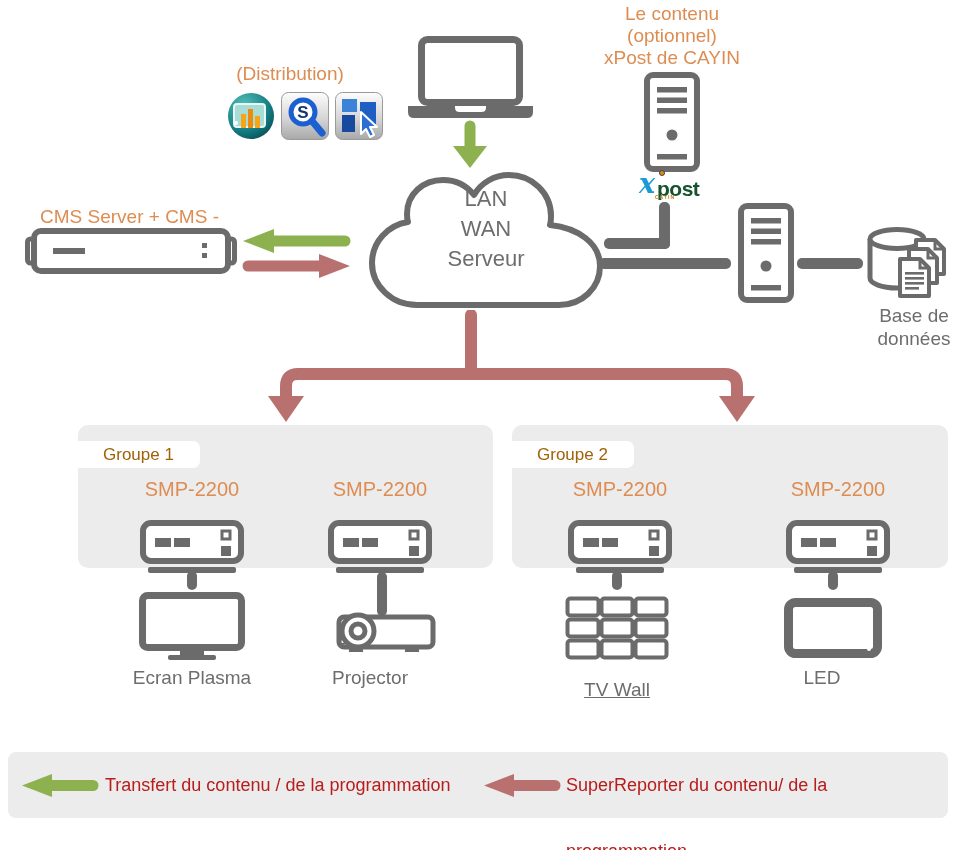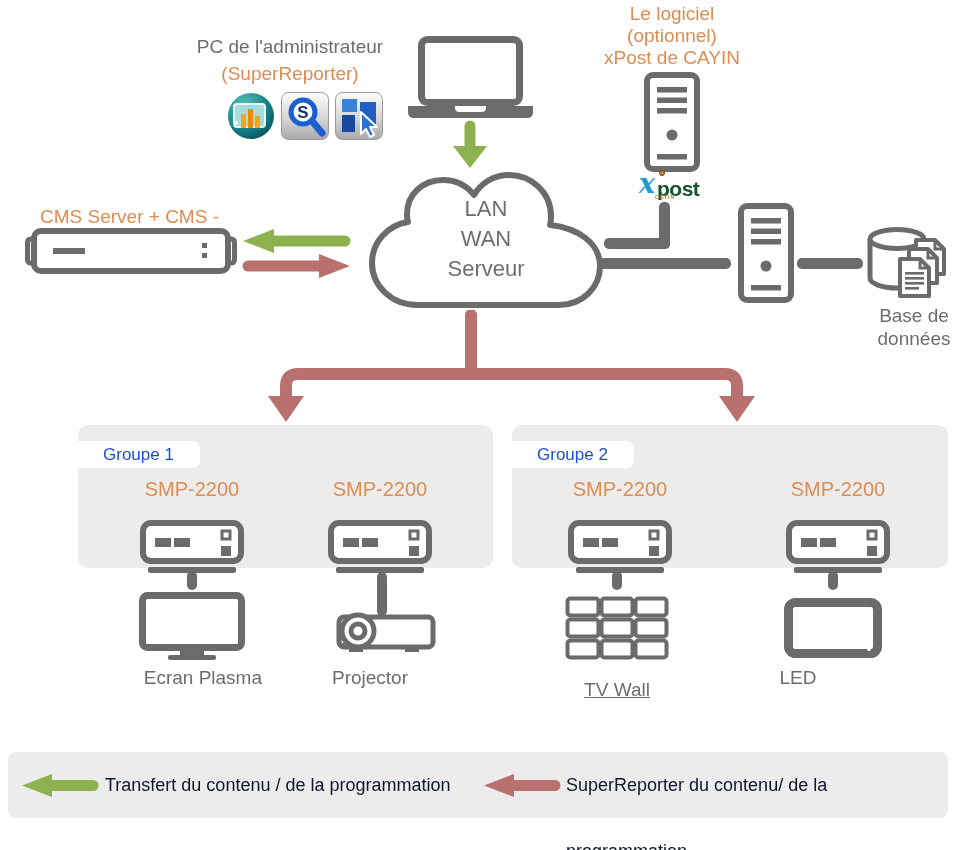--- a/index.html
+++ b/index.html
@@ -4,51 +4,50 @@
 <style>
   * { margin:0; padding:0; box-sizing:border-box; }
   html,body { background:#fff; }
   body { font-family:"Liberation Sans", sans-serif; }
   .canvas { position:relative; width:960px; height:850px; background:#fff; overflow:hidden; color:#6d6d6d; }
   .abs { position:absolute; }
   .lbl { position:absolute; font-size:19px; color:#6d6d6d; text-align:center; line-height:23px; }
   .lbl.orange { color:#dd8c52; }
   .lbl.left { text-align:center; }
   .icon-row { position:absolute; left:227px; top:92px; display:flex; gap:6px; }
-  .cloud-text { position:absolute; left:362px; top:162px; width:248px; height:142px;
-                display:flex; flex-direction:column; align-items:center; justify-content:center;
+  .cloud-text { position:absolute; left:362px; top:172px; width:248px; height:142px;
+                display:flex; flex-direction:column; align-items:center; 
                 padding-top:12px; font-size:22px; line-height:30px; color:#6d6d6d; }
   .bar { position:absolute; background:#6b6b6b; border-radius:5px; }
   .dash { position:absolute; width:10px; background:#6b6b6b; border-radius:5px; }
   .group-box { position:absolute; top:425px; height:143px; background:#ececec; border-radius:10px; }
   .group-tab { position:absolute; left:0; top:16px; height:27px; line-height:27px;
                background:#fff; border-radius:0 7px 7px 0; padding:0 26px 0 25px;
-               font-size:17px; color:#1d4ed8; }
+               font-size:17px; color:#a16207; }
   .player { position:absolute; top:53px; width:104px; text-align:center; }
   .player-label { font-size:20px; line-height:22px; color:#dd8c52; margin-bottom:20px; }
   .legend-bar { position:absolute; left:8px; top:752px; width:940px; height:66px;
                 background:#ececec; border-radius:8px; }
-  .legend-label { position:absolute; top:0; height:66px; line-height:66px; font-size:18px; color:#0f172a; }
+  .legend-label { position:absolute; top:0; height:66px; line-height:66px; font-size:18px; color:#b91c1c; }
   .xpost-logo { position:absolute; left:637px; top:170px; width:74px; height:32px; }
   .xpost-x { position:absolute; left:2px; top:-2px; font-family:"DejaVu Serif", serif;
              font-style:italic; font-weight:bold; font-size:27px; color:#1a9ad6; }
   .xpost-post { position:absolute; left:20px; top:7px; font-size:21px; font-weight:bold;
                 color:#14532d; letter-spacing:-0.5px; }
   .xpost-dot { position:absolute; left:22px; top:0; width:6px; height:6px; border-radius:50%;
                background:#e8870f; border:1px solid #444; }
   .xpost-cayin { position:absolute; left:18px; top:24px; font-size:5px; letter-spacing:1px;
                  color:#c8781e; font-weight:bold; }
 </style>
 </head>
 <body>
 
 <div class="canvas">
 
-  <div class="lbl" style="left:170px;top:35px;width:240px;">PC de l'administrateur</div>
-  <div class="lbl orange" style="left:170px;top:62px;width:240px;">(SuperReporter)</div>
+  <div class="lbl orange" style="left:170px;top:62px;width:240px;">(Distribution)</div>
 
   <div class="icon-row">
     <svg width="48" height="48" viewBox="0 0 48 48">
       <defs>
         <radialGradient id="gA" cx="35%" cy="28%" r="80%">
           <stop offset="0%" stop-color="#57c2ba"></stop>
             <stop offset="70%" stop-color="#127a82"></stop>
             <stop offset="100%" stop-color="#0a4f56"></stop>
         </radialGradient>
       </defs>
@@ -106,21 +105,21 @@
              C238 116 220 133 197 133
              Z" fill="#ffffff" stroke="#6b6b6b" stroke-width="6" stroke-linejoin="round"></path>
   </svg>
   <div class="cloud-text">
     <span>LAN</span>
     <span>WAN</span>
     <span>Serveur</span>
   </div>
 
   <div class="lbl orange" style="left:588px;top:3px;width:168px;line-height:22px;">
-    <div>Le logiciel</div>
+    <div>Le contenu</div>
     <div>(optionnel)</div>
     <div>xPost de CAYIN</div>
   </div>
 
   <svg class="abs" style="left:643px;top:72px;" width="58" height="100" viewBox="0 0 58 100">
     <rect x="4" y="3" width="50" height="94" rx="6" fill="#ffffff" stroke="#6b6b6b" stroke-width="6"></rect>
     <rect x="14" y="15" width="30" height="5.5" fill="#6b6b6b"></rect>
     <rect x="14" y="25.5" width="30" height="5.5" fill="#6b6b6b"></rect>
     <rect x="14" y="36" width="30" height="5.5" fill="#6b6b6b"></rect>
     <circle cx="29" cy="63" r="5.5" fill="#6b6b6b"></circle>
@@ -254,21 +253,21 @@
   <div class="dash" style="left:187px;top:571px;height:19px;"></div>
   <div class="dash" style="left:377px;top:572px;height:44px;"></div>
   <div class="dash" style="left:612px;top:571px;height:19px;"></div>
   <div class="dash" style="left:828px;top:571px;height:19px;"></div>
 
   <svg class="abs" style="left:139px;top:592px;" width="106" height="68" viewBox="0 0 106 68">
     <rect x="3.5" y="3.5" width="99" height="52" rx="5" fill="#ffffff" stroke="#6b6b6b" stroke-width="7"></rect>
     <rect x="41" y="56" width="24" height="7" fill="#6b6b6b"></rect>
     <rect x="29" y="63" width="48" height="5" rx="2" fill="#6b6b6b"></rect>
   </svg>
-  <div class="lbl" style="left:122px;top:666px;width:140px;text-align:right;">Ecran Plasma</div>
+  <div class="lbl" style="left:122px;top:666px;width:140px;">Ecran Plasma</div>
 
   <svg class="abs" style="left:329px;top:608px;" width="108" height="48" viewBox="0 0 108 48">
     <rect x="10" y="9" width="94" height="30" rx="5" fill="#ffffff" stroke="#6b6b6b" stroke-width="5"></rect>
     <circle cx="29" cy="23" r="16" fill="#ffffff" stroke="#6b6b6b" stroke-width="5"></circle>
     <circle cx="29" cy="23" r="7" fill="#ffffff" stroke="#6b6b6b" stroke-width="5"></circle>
     <circle cx="13.5" cy="33.5" r="2.5" fill="none" stroke="#6b6b6b" stroke-width="2"></circle>
     <rect x="20" y="39" width="14" height="5" fill="#6b6b6b"></rect>
     <rect x="76" y="39" width="14" height="5" fill="#6b6b6b"></rect>
   </svg>
   <div class="lbl" style="left:300px;top:666px;width:140px;">Projector</div>
@@ -285,21 +284,21 @@
       <rect x="36.5" y="44.5" width="31" height="17" rx="3"></rect>
       <rect x="70.5" y="44.5" width="31" height="17" rx="3"></rect>
     </g>
   </svg>
   <div class="lbl" style="left:547px;top:678px;width:140px;text-decoration:underline;">TV Wall</div>
 
   <svg class="abs" style="left:784px;top:598px;" width="98" height="60" viewBox="0 0 98 60">
     <rect x="4.5" y="4.5" width="89" height="51" rx="7" fill="#ffffff" stroke="#6b6b6b" stroke-width="9"></rect>
     <circle cx="85" cy="51" r="2" fill="#ffffff"></circle>
   </svg>
-  <div class="lbl" style="left:728px;top:666px;width:140px;">LED</div>
+  <div class="lbl" style="left:752px;top:666px;width:140px;">LED</div>
 
   <div class="legend-bar">
     <svg class="abs" style="left:12px;top:20px;" width="80" height="27" viewBox="0 0 80 27">
       <path d="M30 13.5 H73" stroke="#8cb14e" stroke-width="11" stroke-linecap="round" fill="none"></path>
       <polygon points="2,13.5 32,2 32,25" fill="#8cb14e"></polygon>
     </svg>
     <div class="legend-label" style="left:97px;">Transfert du contenu / de la programmation</div>
     <svg class="abs" style="left:474px;top:20px;" width="80" height="27" viewBox="0 0 80 27">
       <path d="M30 13.5 H73" stroke="#b97170" stroke-width="11" stroke-linecap="round" fill="none"></path>
       <polygon points="2,13.5 32,2 32,25" fill="#b97170"></polygon>

